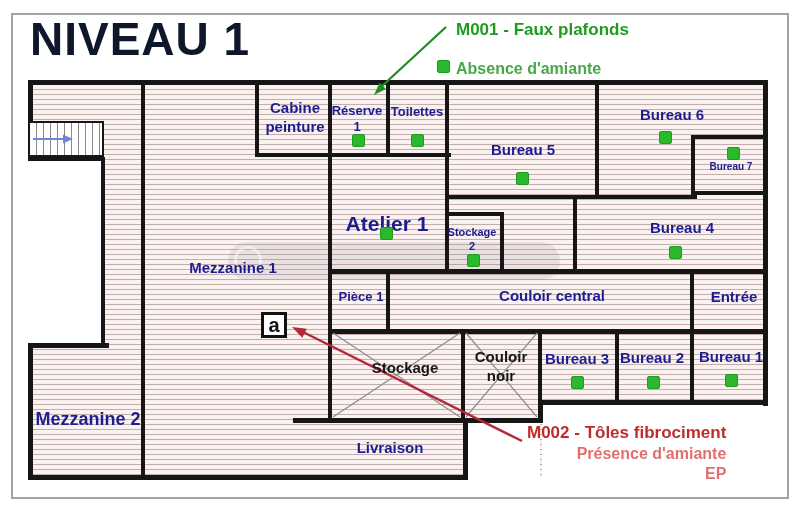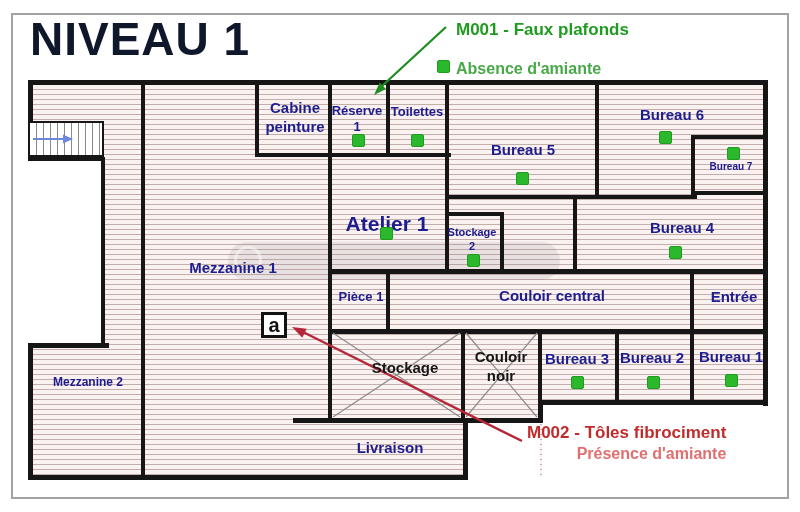--- a/index.html
+++ b/index.html
@@ -128,21 +128,21 @@
       <div class="abs room-label navy" style="left: 233px; top: 268px; font-size: 15px;">Mezzanine 1</div>
       <div class="abs room-label navy" style="left: 361px; top: 297px; font-size: 13px;">Pièce 1</div>
       <div class="abs room-label navy" style="left: 552px; top: 296px; font-size: 15px;">Couloir central</div>
       <div class="abs room-label navy" style="left: 734px; top: 297px; font-size: 15px;">Entrée</div>
       <div class="abs room-label black" style="left: 405px; top: 368px; font-size: 15px;">Stockage</div>
       <div class="abs room-label black" style="left: 501px; top: 367px; font-size: 15px;">Couloir
 noir</div>
       <div class="abs room-label navy" style="left: 577px; top: 359px; font-size: 15px;">Bureau 3</div>
       <div class="abs room-label navy" style="left: 652px; top: 358px; font-size: 15px;">Bureau 2</div>
       <div class="abs room-label navy" style="left: 731px; top: 357px; font-size: 15px;">Bureau 1</div>
-      <div class="abs room-label navy" style="left: 88px; top: 382px; font-size: 12px;">Mezzanine 2</div>
+      <div class="abs room-label navy" style="left: 88px; top: 419px; font-size: 18px;">Mezzanine 2</div>
       <div class="abs room-label navy" style="left: 390px; top: 448px; font-size: 15px;">Livraison</div>
       <div class="abs green-sq" style="left: 352px; top: 134px;"></div>
       <div class="abs green-sq" style="left: 411px; top: 134px;"></div>
       <div class="abs green-sq" style="left: 516px; top: 172px;"></div>
       <div class="abs green-sq" style="left: 659px; top: 131px;"></div>
       <div class="abs green-sq" style="left: 727px; top: 147px;"></div>
       <div class="abs green-sq" style="left: 380px; top: 227px;"></div>
       <div class="abs green-sq" style="left: 467px; top: 254px;"></div>
       <div class="abs green-sq" style="left: 669px; top: 246px;"></div>
       <div class="abs green-sq" style="left: 571px; top: 376px;"></div>
@@ -158,16 +158,17 @@
     <div class="l1">M001 - Faux plafonds</div>
     <div class="l2">
       <span class="green-sq"></span>
       <span>Absence d'amiante</span>
     </div>
   </div>
 
   <div id="legend-m002" class="abs">
     <div class="l1">M002 - Tôles fibrociment</div>
     <div class="l2">Présence d'amiante</div>
+    <div class="l3">EP</div>
   </div>
 
   <div id="frame" class="abs"></div>
 </div>
 
 </body></html>

